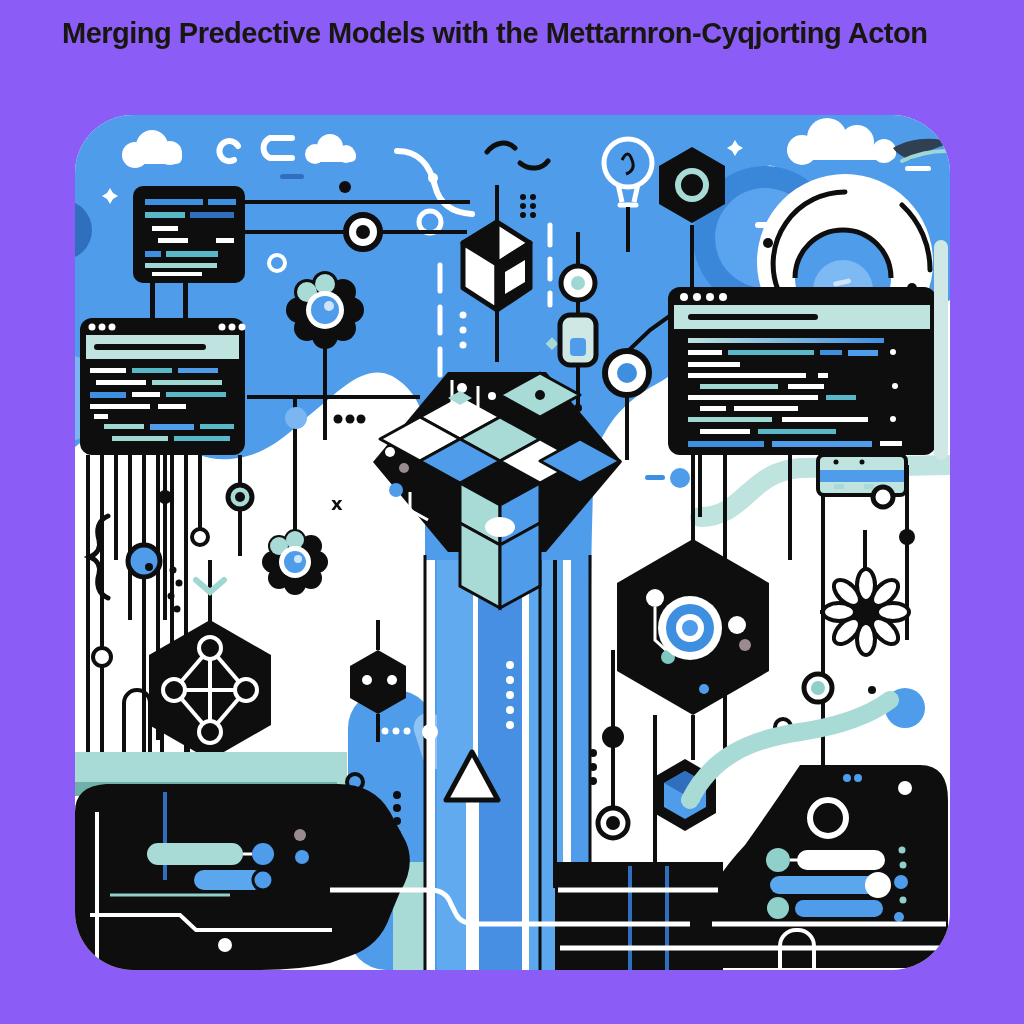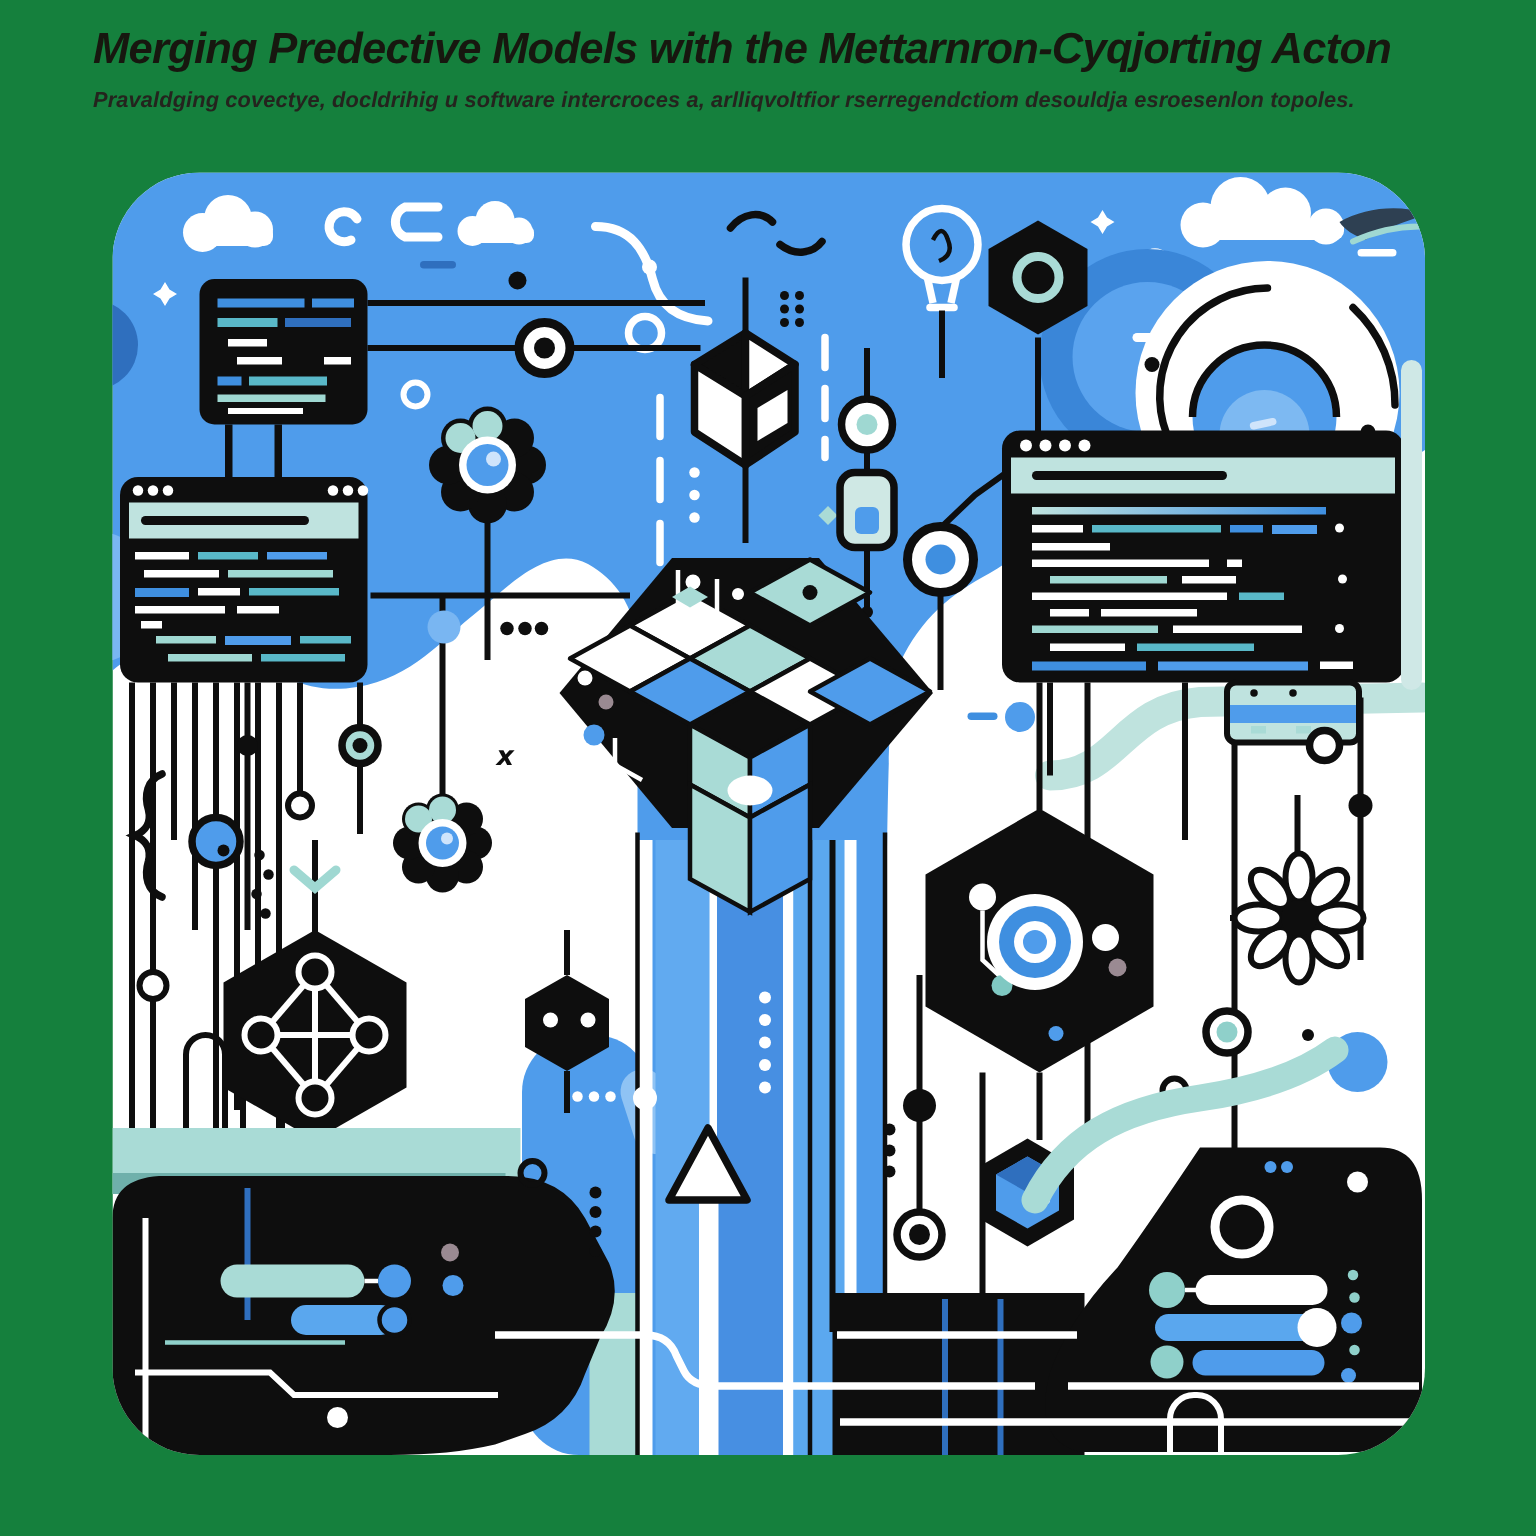--- a/index.html
+++ b/index.html
@@ -1,39 +1,37 @@
 <!DOCTYPE html>
 <html><head>
 <meta charset="utf-8">
 <style>
   html,body{margin:0;padding:0;}
   .page{
     position:relative;width:1024px;height:1024px;
-    background:#15803d;overflow:hidden;
+    background:#8b5cf6;overflow:hidden;
     font-family:"Liberation Sans",sans-serif;
-    font-style:italic;
   }
   .hdr{position:absolute;left:62px;top:18px;width:900px;}
   .hdr h1{
     margin:0;font-size:29px;line-height:1.1;font-weight:bold;
     letter-spacing:-0.5px;color:#17170f;
   }
   .hdr p{
     margin:9px 0 0 0;font-size:14.5px;font-weight:600;color:#24241e;
     letter-spacing:0.1px;
   }
   svg{position:absolute;left:0;top:0;}
 </style>
 </head>
 <body>
 
 <div class="page">
   <div class="hdr">
     <h1>Merging Predective Models with the Mettarnron-Cyqjorting Acton</h1>
-    <p>Pravaldging covectye, docldrihig u software intercroces a, arlliqvoltfior rserregendctiom desouldja esroesenlon topoles.</p>
   </div>
 
   <svg width="1024" height="1024" viewBox="0 0 1024 1024">
     <defs>
       <clipPath id="canvas">
           <rect x="75" y="115" width="875" height="855" rx="58"></rect>
         </clipPath>
       <linearGradient id="gradTeal" x1="0" y1="0" x2="1" y2="0">
         <stop offset="0" stop-color="#bfe3df"></stop>
           <stop offset="1" stop-color="#3f8fe0"></stop>

